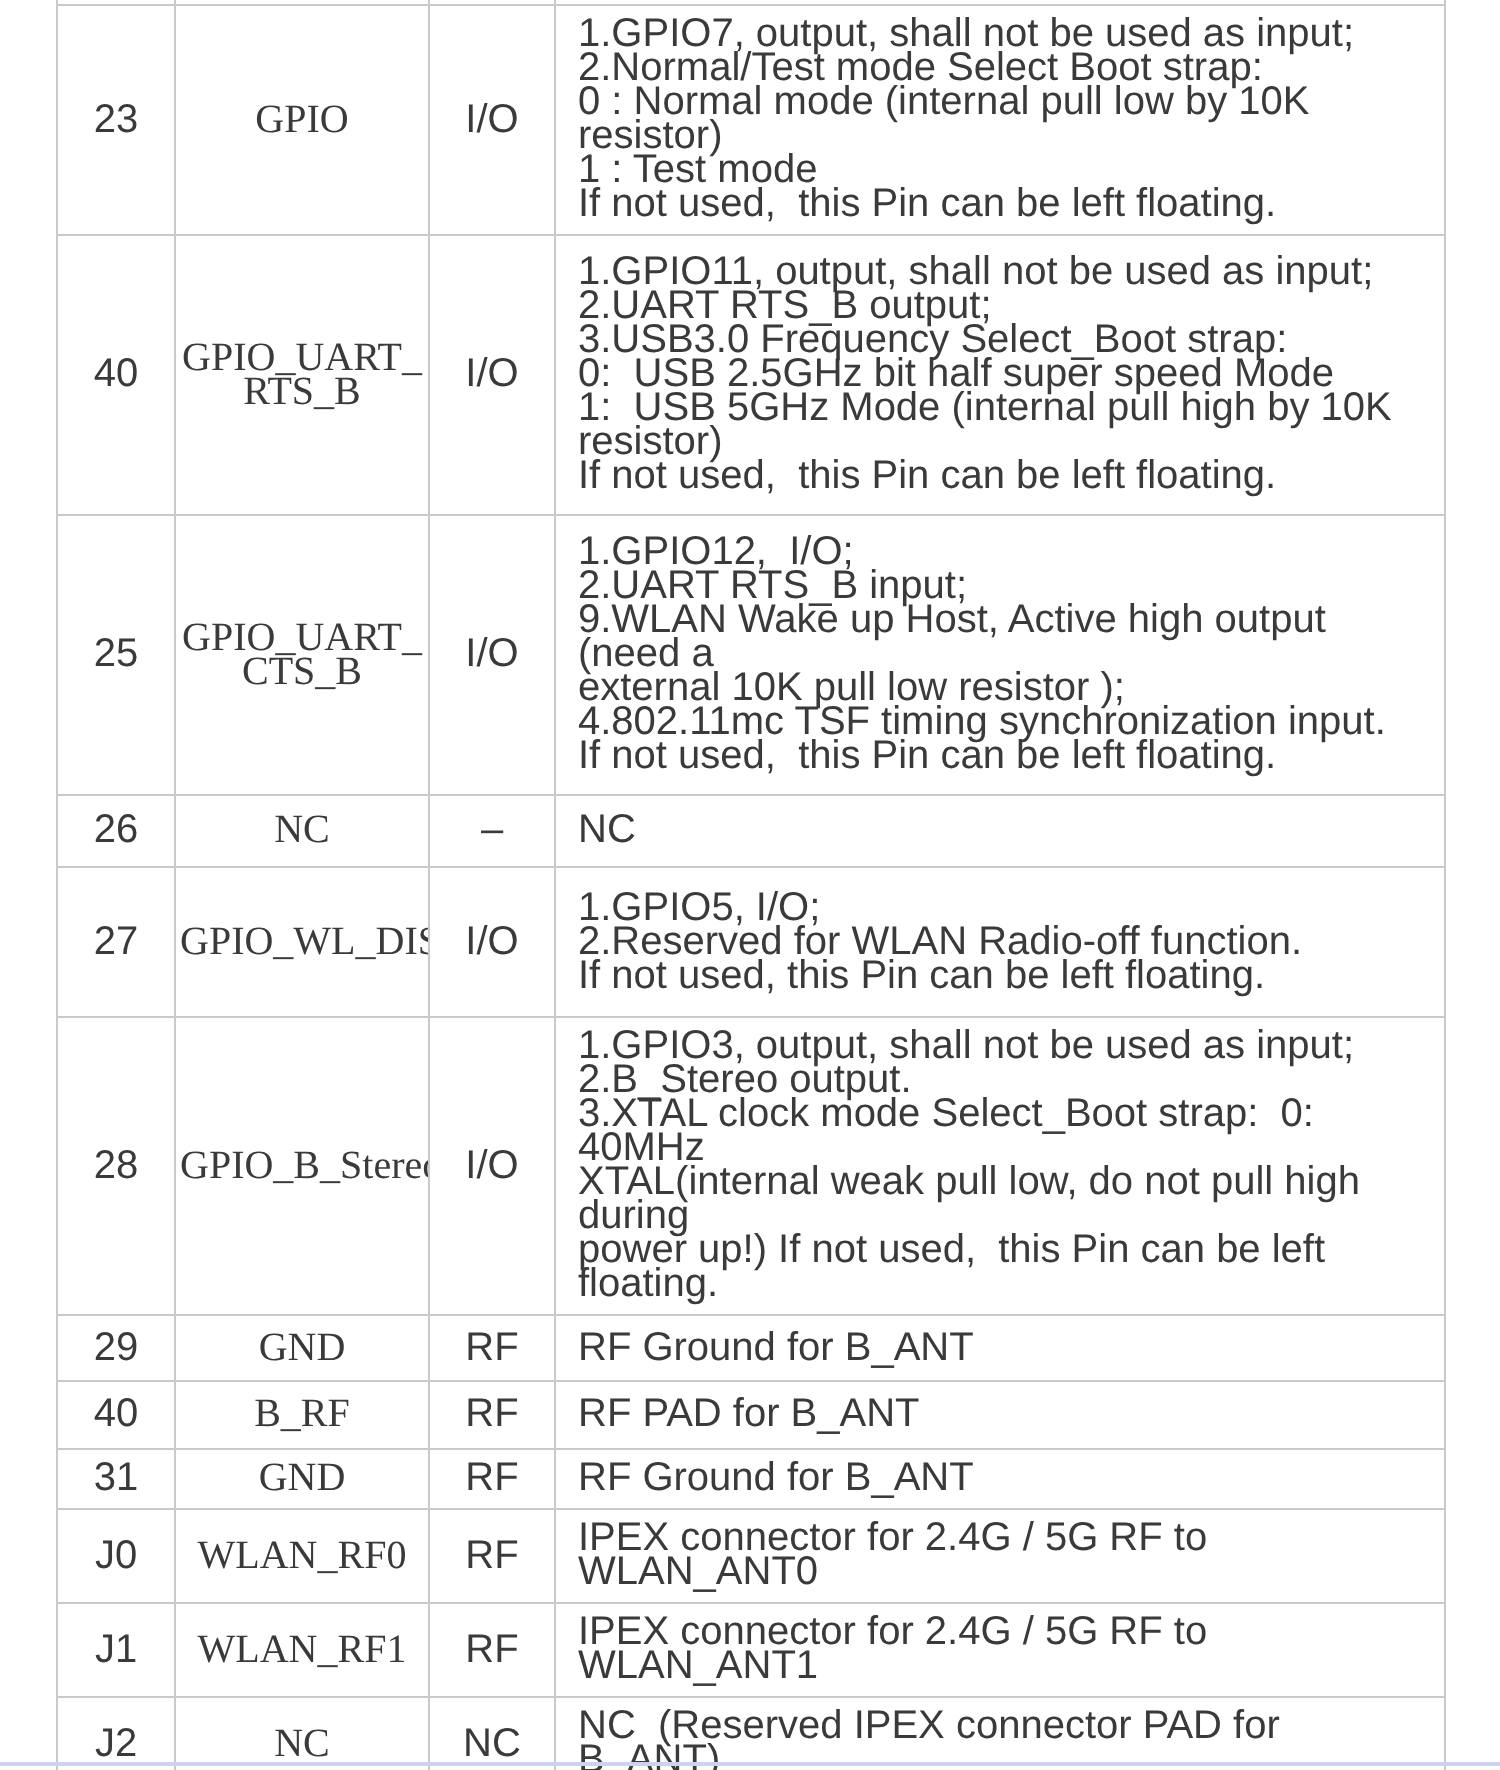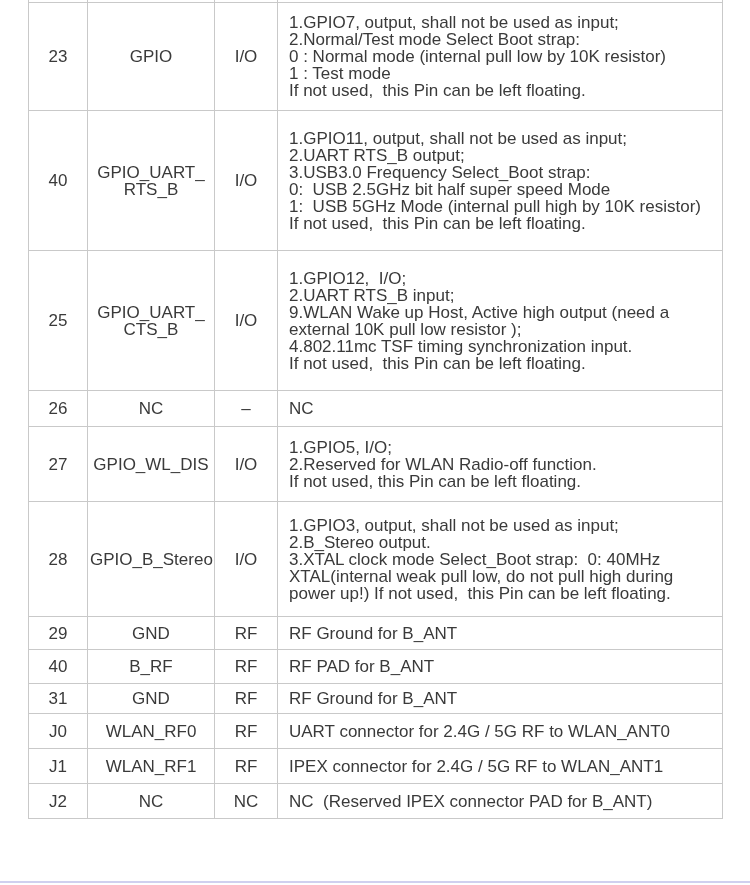--- a/index.html
+++ b/index.html
@@ -27,31 +27,32 @@
     position: absolute;
     left: 28px;
     top: 2px;
     width: 694px;
     border-collapse: collapse;
     table-layout: fixed;
   }
   table.pin-table td {
     border: 1px solid #c9c9c9;
     color: #3a3a3a;
-    font-size: 17px;
+    font-size: 20px;
     line-height: 17px;
     vertical-align: middle;
     overflow: hidden;
   }
   td.c-pin, td.c-name, td.c-type {
     text-align: center;
     padding: 2px;
   }
   td.c-name {
     white-space: pre-wrap;
+    font-family: Liberation Serif, serif;
   }
   td.c-desc {
     text-align: left;
     padding: 6px 8px 6px 11px;
     white-space: pre-wrap;
     word-wrap: break-word;
   }
   .footer-divider {
     position: absolute;
     left: 0;
@@ -153,21 +154,21 @@
       <tr style="height:24px">
         <td class="c-pin">31</td>
         <td class="c-name">GND</td>
         <td class="c-type">RF</td>
         <td class="c-desc">RF Ground for B_ANT</td>
       </tr>
       <tr style="height:35px">
         <td class="c-pin">J0</td>
         <td class="c-name">WLAN_RF0</td>
         <td class="c-type">RF</td>
-        <td class="c-desc">UART connector for 2.4G / 5G RF to WLAN_ANT0</td>
+        <td class="c-desc">IPEX connector for 2.4G / 5G RF to WLAN_ANT0</td>
       </tr>
       <tr style="height:35px">
         <td class="c-pin">J1</td>
         <td class="c-name">WLAN_RF1</td>
         <td class="c-type">RF</td>
         <td class="c-desc">IPEX connector for 2.4G / 5G RF to WLAN_ANT1</td>
       </tr>
       <tr style="height:35px">
         <td class="c-pin">J2</td>
         <td class="c-name">NC</td>

